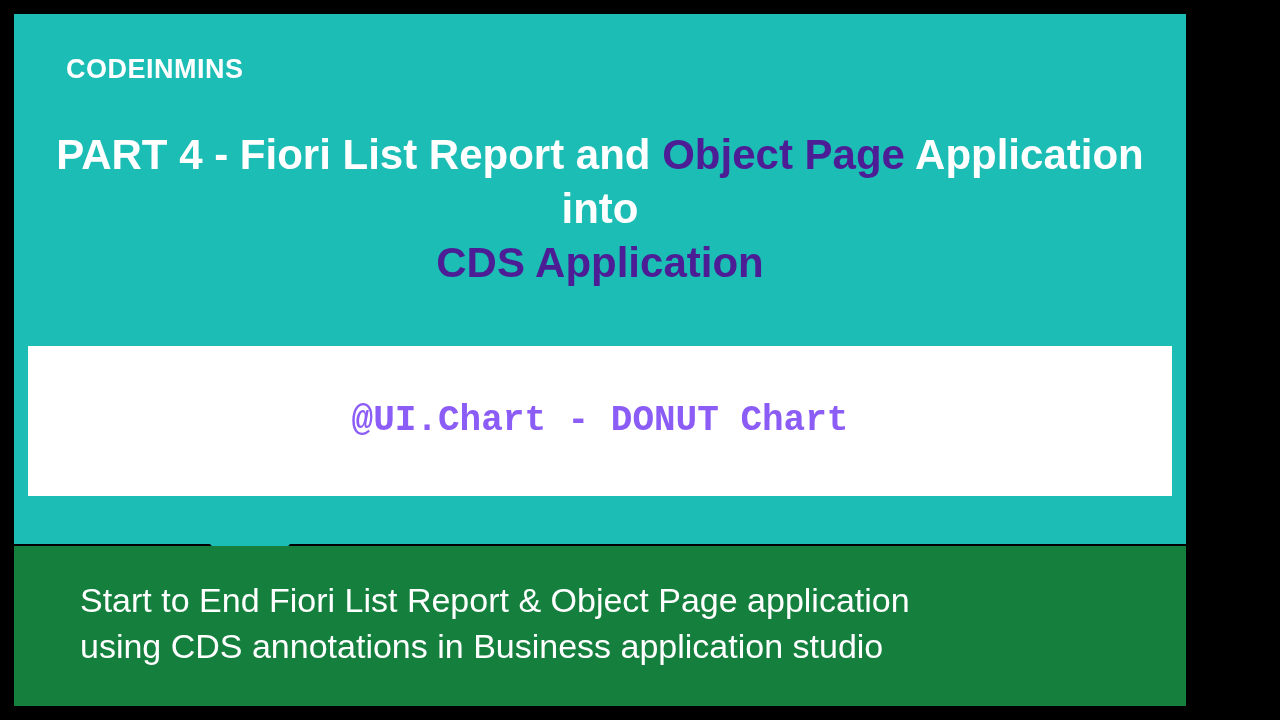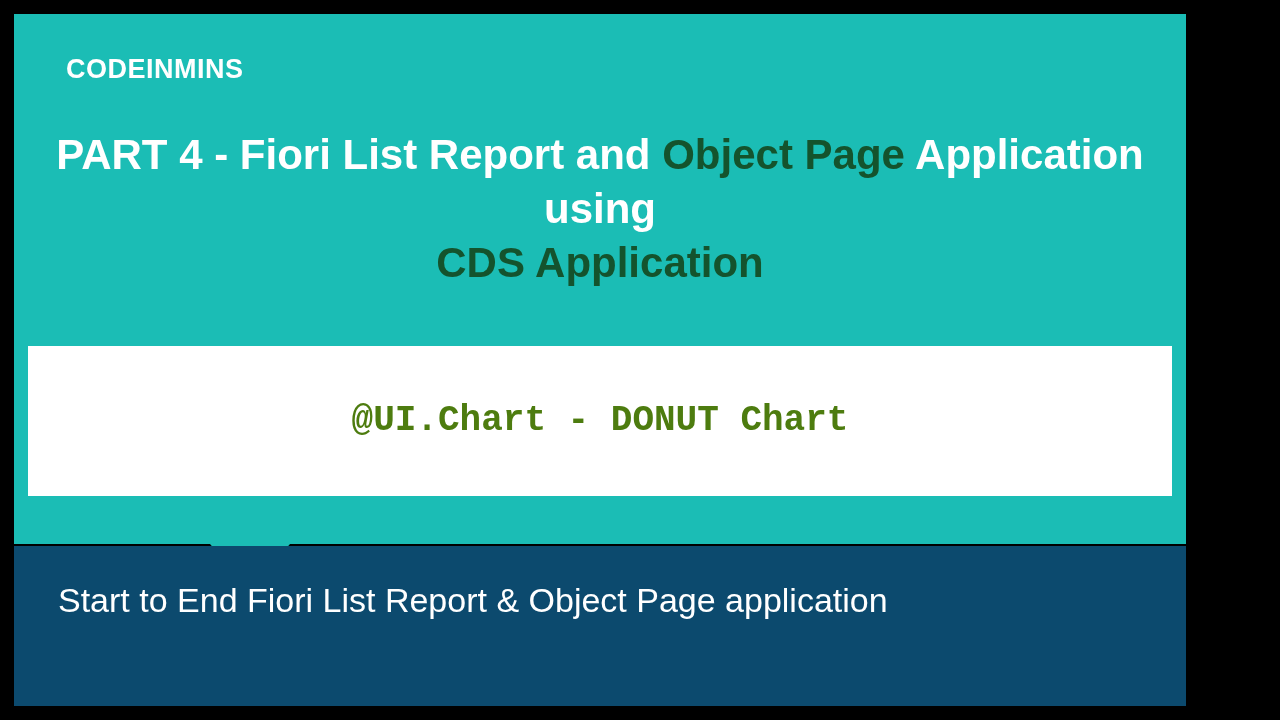--- a/index.html
+++ b/index.html
@@ -38,38 +38,38 @@
     left: 14px;
     right: 14px;
     text-align: center;
   }
   .title-line {
     color: #fff;
     font-weight: 700;
     font-size: 42px;
     line-height: 1.28;
   }
-  .title-line .hl { color: #14532d; }
+  .title-line .hl { color: #4c1d95; }
 
   .white-strip {
     position: absolute;
     left: 14px;
     right: 14px;
     top: 332px;
     height: 150px;
     background: #fff;
     display: flex;
     flex-direction: column;
     align-items: center;
     justify-content: center;
   }
   .code-line {
     font-family: Consolas, "Courier New", monospace;
     font-weight: 700;
-    color: #4d7c0f;
+    color: #8b5cf6;
     font-size: 36px;
     line-height: 1.35;
     text-align: center;
   }
 
   .triangle {
     position: absolute;
     top: 544px;
     left: 210px;
     width: 0;
@@ -78,22 +78,22 @@
     border-right: 40px solid transparent;
     border-top: 46px solid #1bbdb5;
   }
 
   .dark-footer {
     position: absolute;
     left: 14px;
     right: 14px;
     bottom: 14px;
     height: 160px;
-    background: #0c4a6e;
-    padding: 32px 44px 0 44px;
+    background: #15803d;
+    padding: 32px 44px 0 66px;
   }
   .footer-text {
     color: #fff;
     font-size: 34px;
     font-weight: 400;
     line-height: 1.35;
   }
 </style>
 </head>
 <body>
@@ -101,31 +101,32 @@
 <div class="slide">
 
   <div class="teal-block">
 
     <div class="brand">CODEINMINS</div>
 
     <div class="title-area">
       <div class="title-line">
         <span>PART 4 - Fiori List Report and </span><span class="hl">Object Page</span><span> Application</span>
       </div>
-      <div class="title-line">using</div>
+      <div class="title-line">into</div>
       <div class="title-line">
         <span class="hl">CDS Application</span>
       </div>
     </div>
 
     <div class="white-strip">
       <div class="code-line">@UI.Chart - DONUT Chart</div>
     </div>
 
   </div>
 
   <div class="triangle"></div>
 
   <div class="dark-footer">
     <div class="footer-text">Start to End Fiori List Report &amp; Object Page application</div>
+    <div class="footer-text">using CDS annotations in Business application studio</div>
   </div>
 
 </div>
 
 </body></html>

